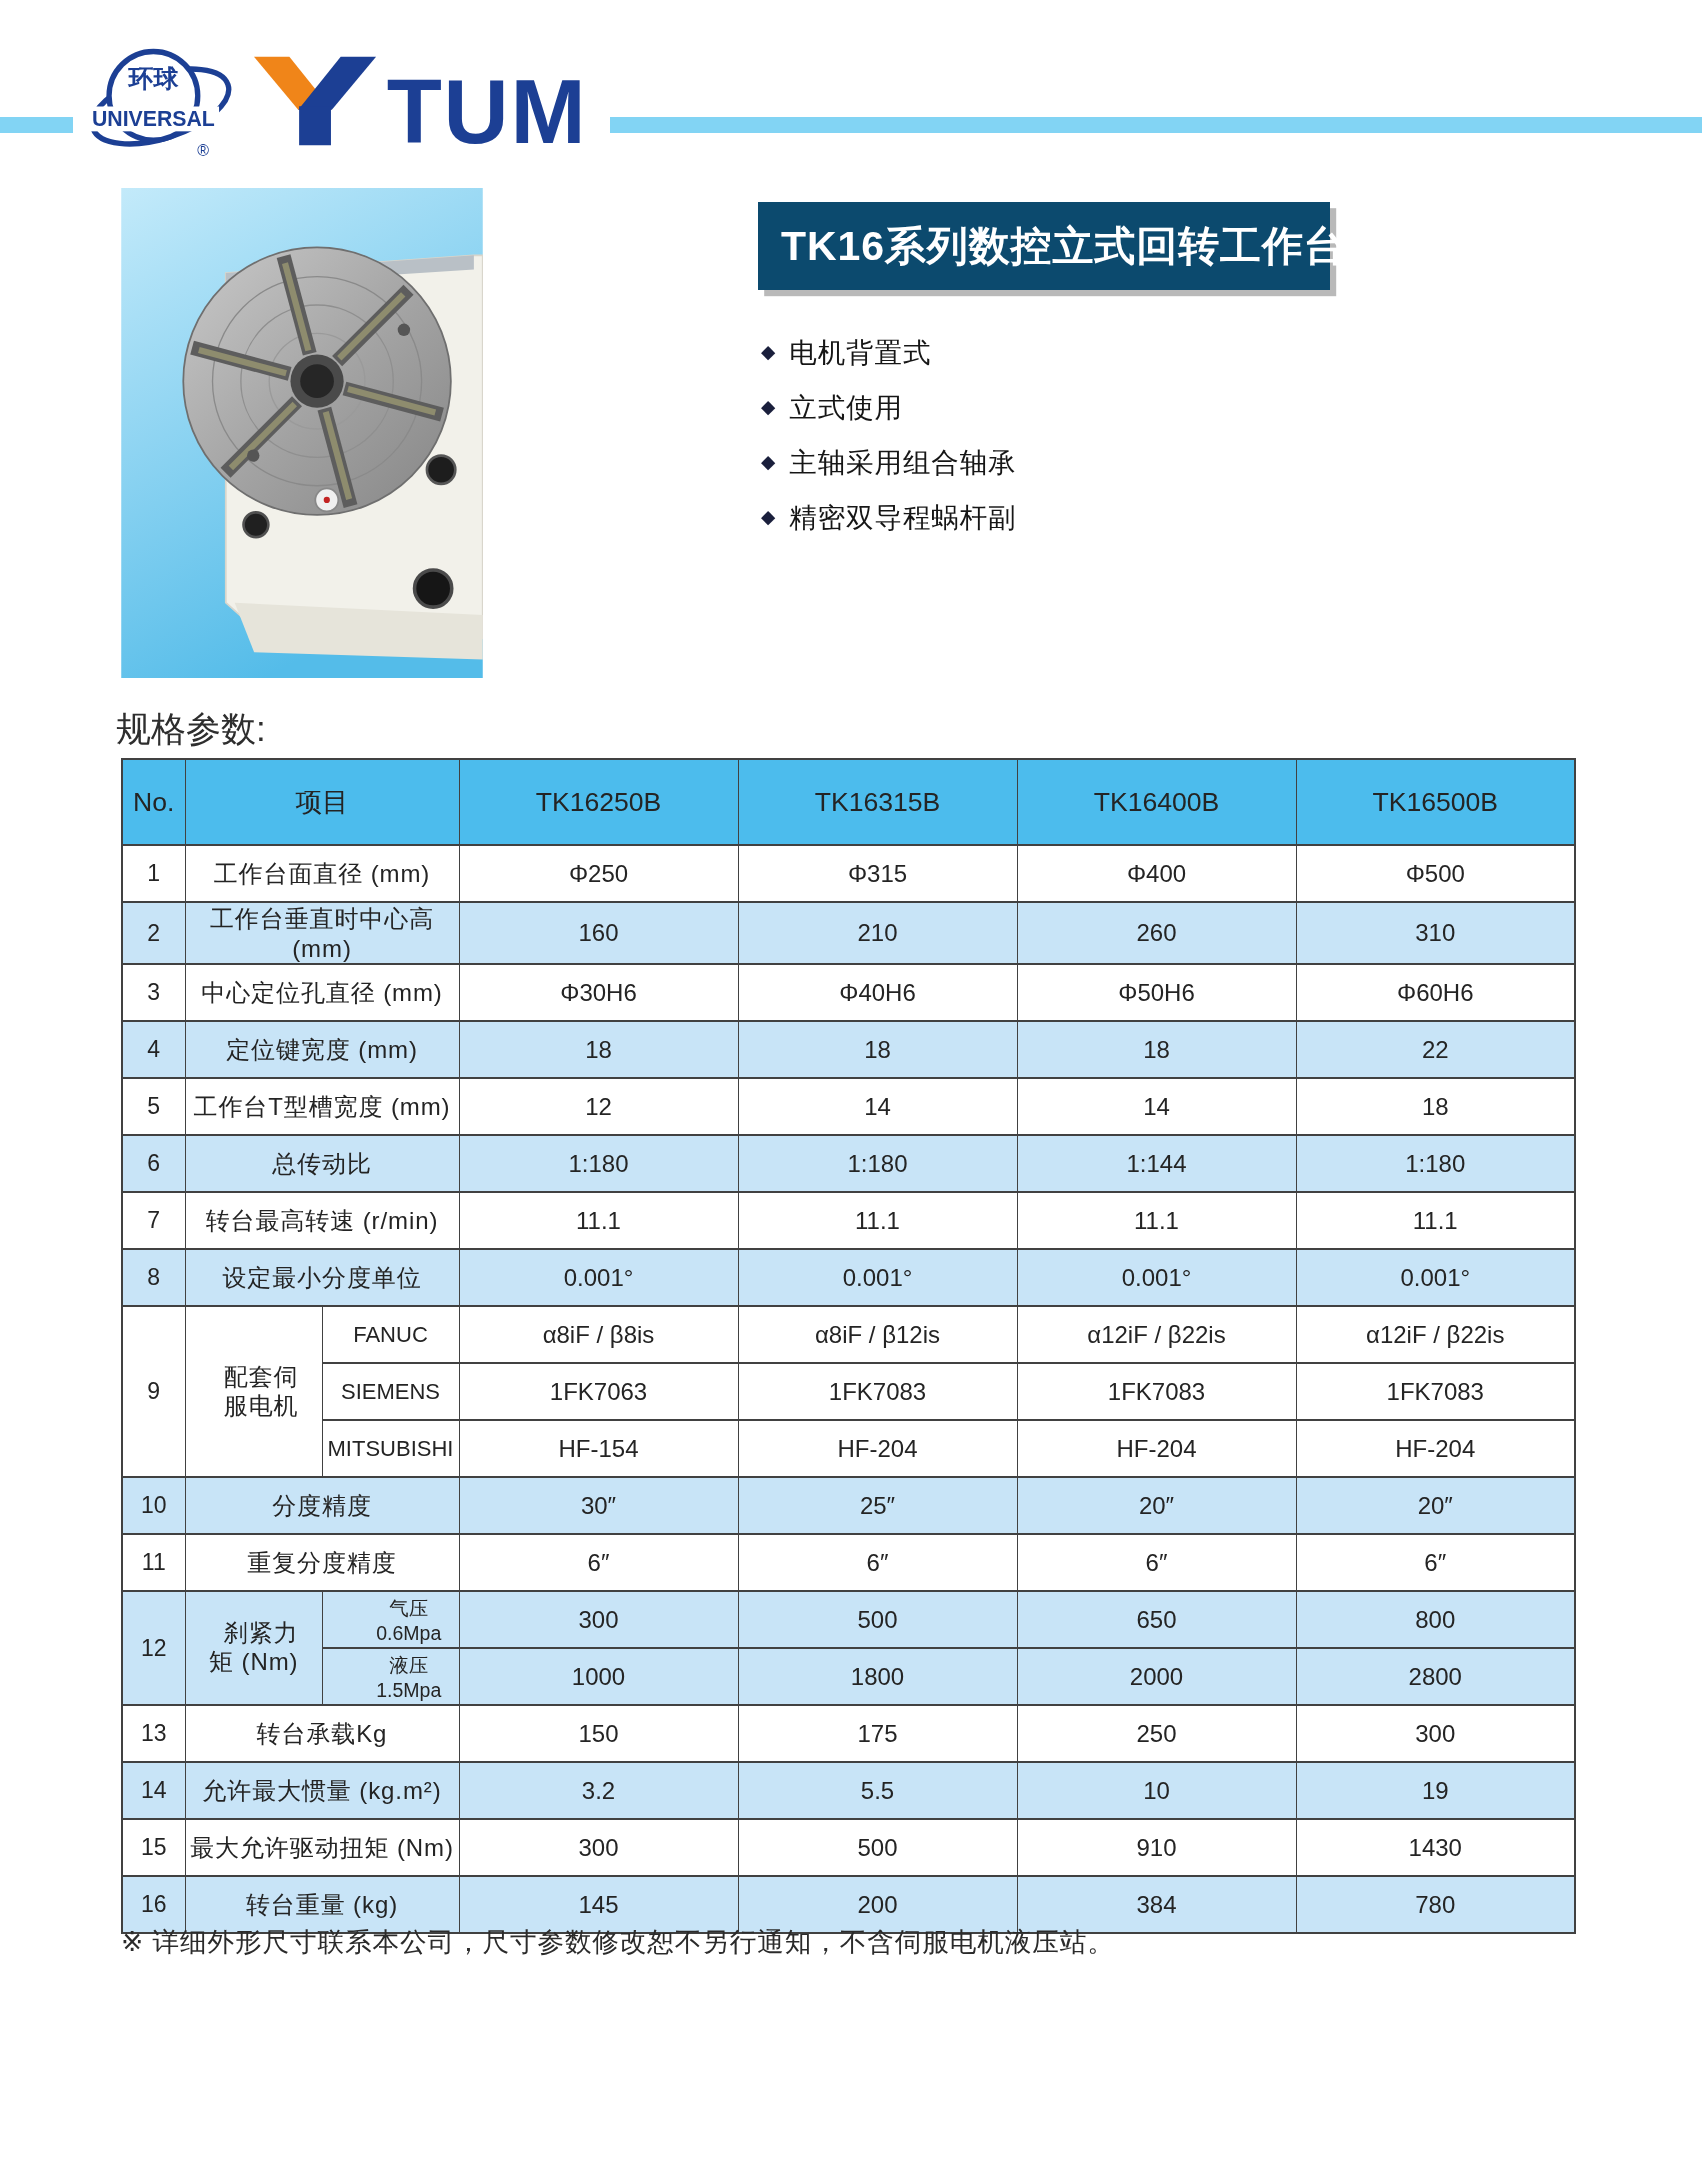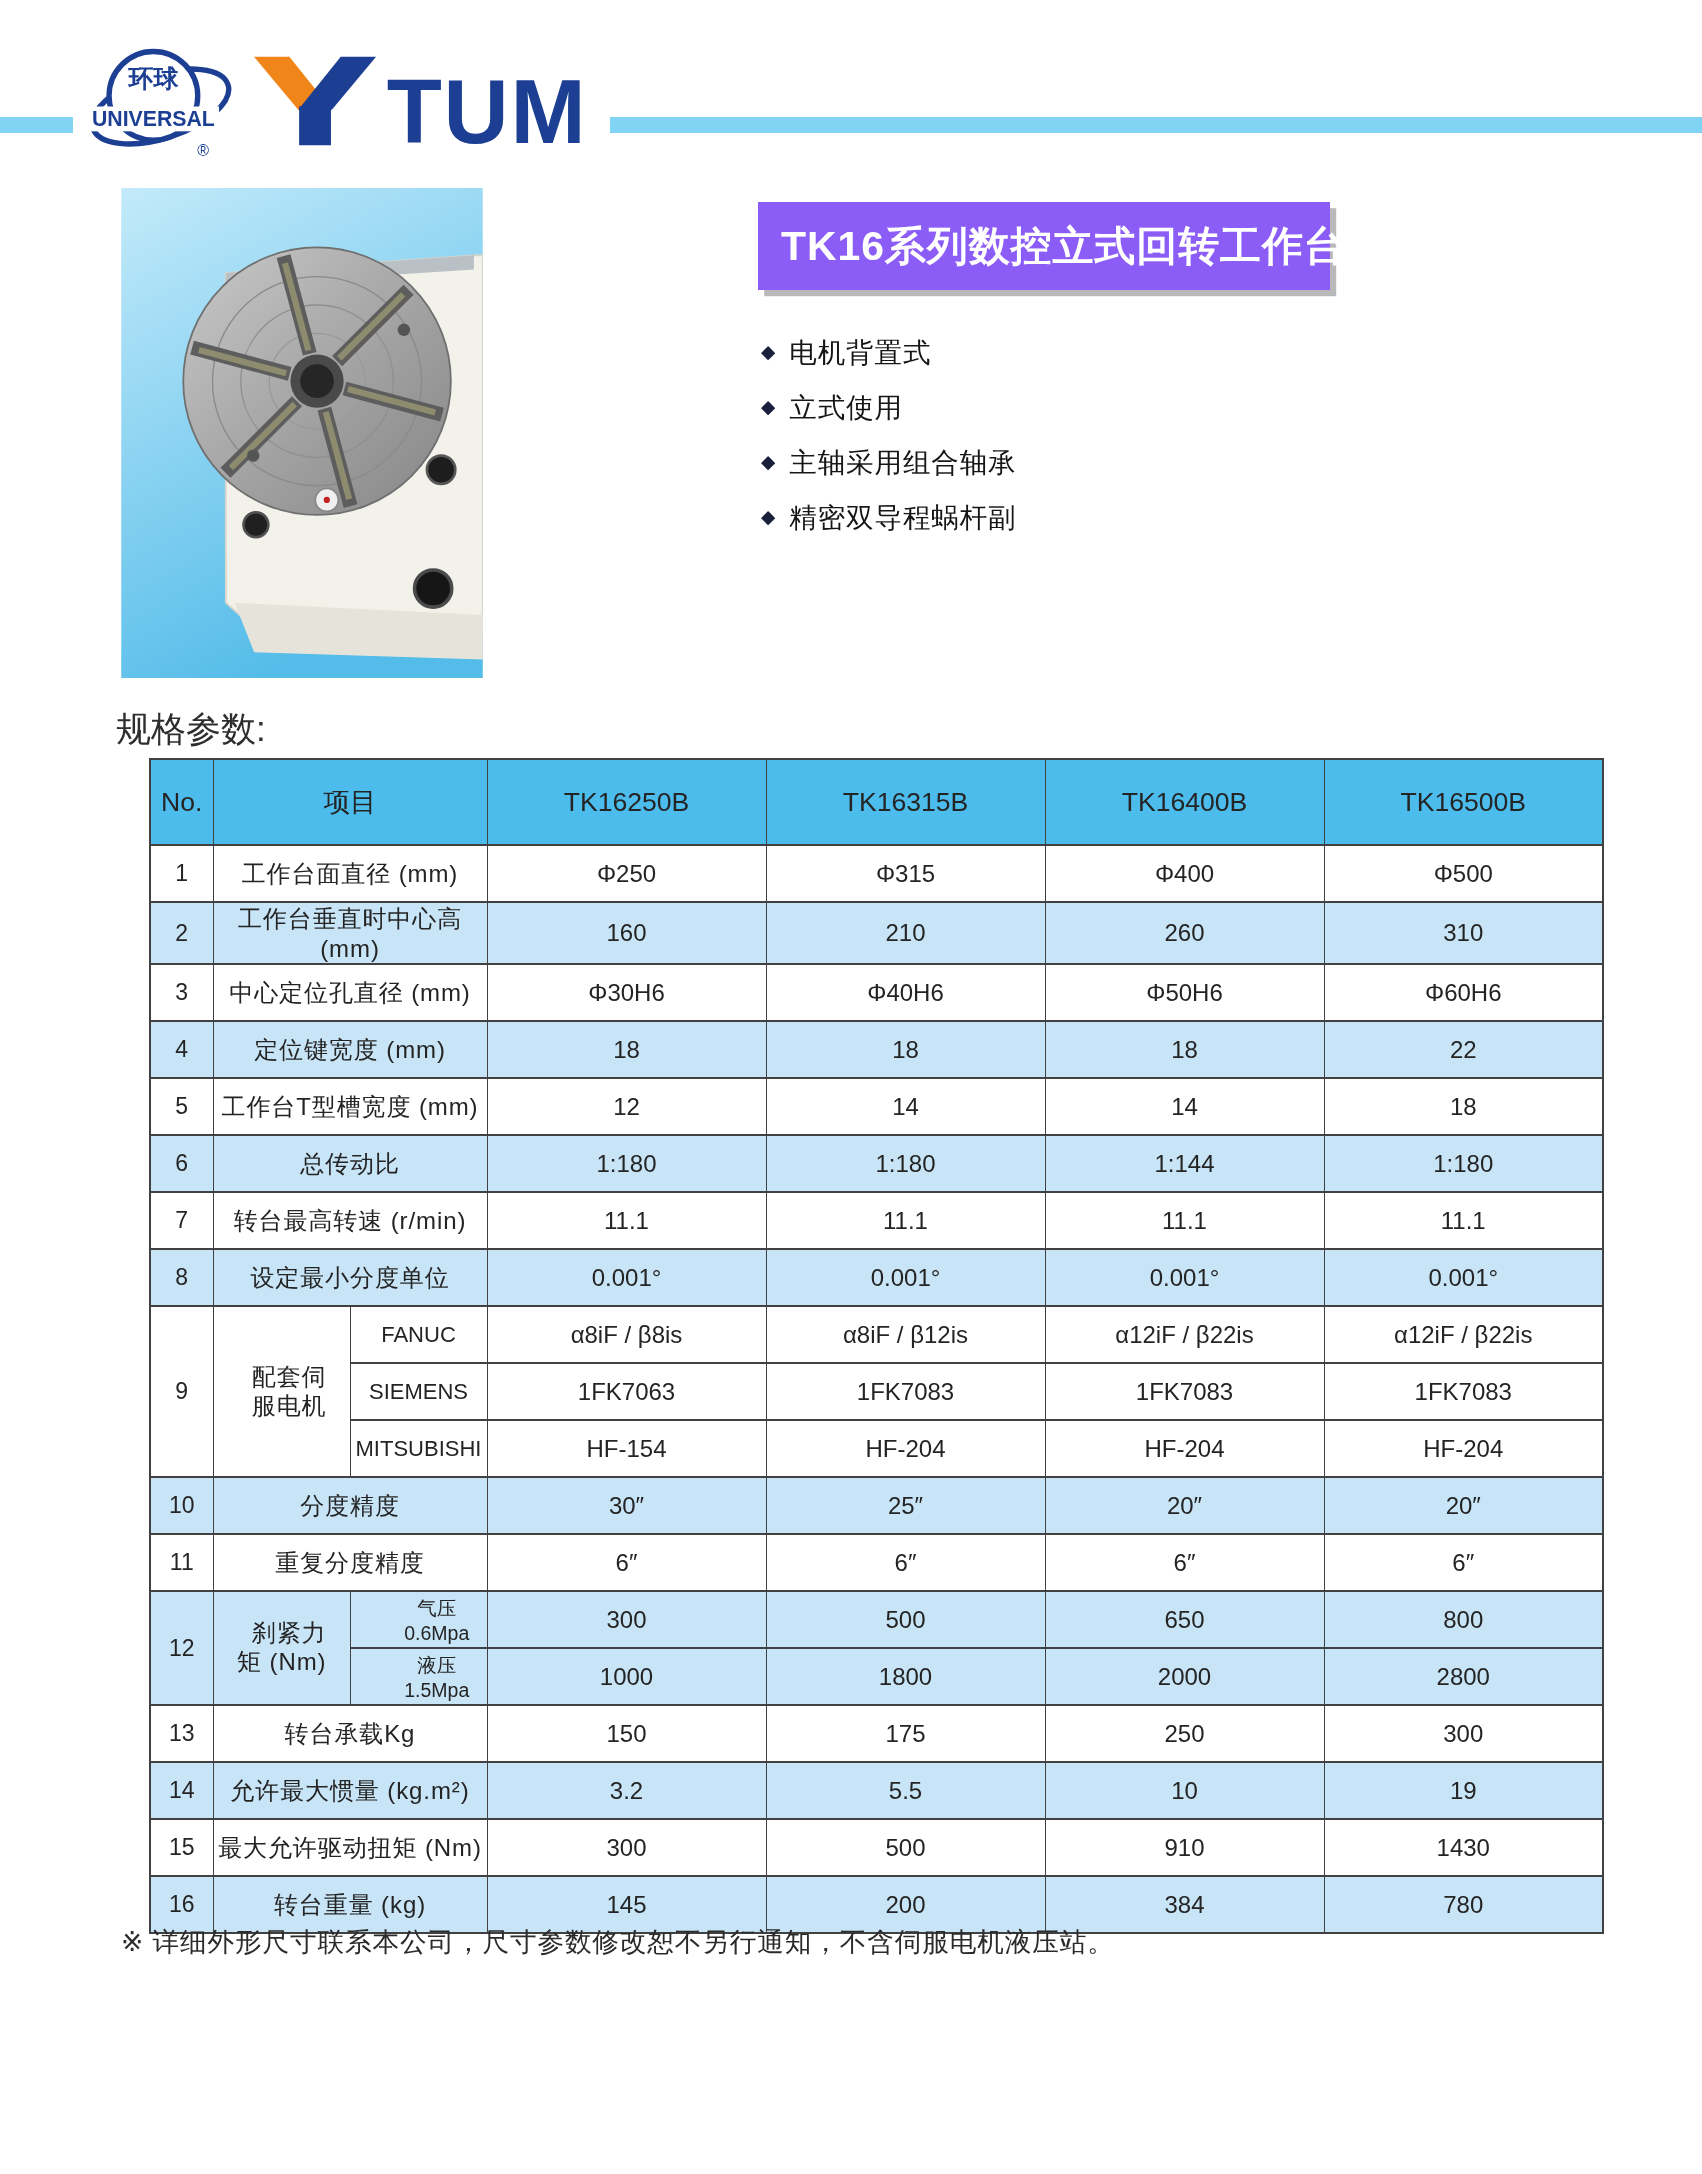--- a/index.html
+++ b/index.html
@@ -9,34 +9,34 @@
   
   .accent-bar{position:absolute;height:16px;background:#82d4f4;top:117px;}
   .accent-left{left:0;width:73px;}
   .accent-right{left:610px;right:0;}
   .logo-wrap{position:absolute;left:86px;top:32px;width:149px;height:149px;}
   .wordmark{position:absolute;left:252px;top:55px;width:372px;height:92px;}
 
   
   .photo{position:absolute;left:121px;top:188px;width:362px;height:490px;}
   .banner{position:absolute;left:758px;top:202px;width:572px;height:88px;
-          background:#8b5cf6;box-shadow:6.2px 6.2px 0 #b9b9b9;
+          background:#0c4a6e;box-shadow:6.2px 6.2px 0 #b9b9b9;
           display:flex;align-items:center;}
   .banner span{color:#ffffff;font-size:41px;font-weight:bold;letter-spacing:0.9px;
                padding-left:23px;white-space:nowrap;}
   .features{position:absolute;left:761px;top:325px;}
   .feature{display:flex;align-items:center;height:55px;}
   .feature .diamond{color:#1a1f3c;font-size:18.6px;margin-right:14px;line-height:1;}
   .feature .ftext{font-size:27.5px;color:#161616;letter-spacing:0.9px;text-align:right;}
 
   
   .section-title{position:absolute;left:116px;top:706px;font-size:35px;font-weight:500;color:#2e2e2e;}
 
   
-  .spec{position:absolute;left:121px;top:758px;width:1455px;border-collapse:collapse;table-layout:fixed;margin-left:28px;}
+  .spec{position:absolute;left:121px;top:758px;width:1455px;border-collapse:collapse;table-layout:fixed;}
   .spec col.c-no{width:63px;}
   .spec col.c-l1{width:137px;}
   .spec col.c-l2{width:137px;}
   .spec col.c-v{width:279px;}
   .spec th,.spec td{border:1.8px solid #414141;border-top-width:2.7px;border-bottom-width:2.7px;
       text-align:center;vertical-align:middle;padding:0 3.5px;overflow:hidden;}
   .spec th{height:84px;background:#4cbced;font-size:26.6px;font-weight:normal;color:#242424;}
   .spec td{height:55px;font-size:24px;color:#242424;background:#ffffff;}
   .spec tr.b td{background:#c8e4f7;}
   .spec td.no{font-size:23px;}

